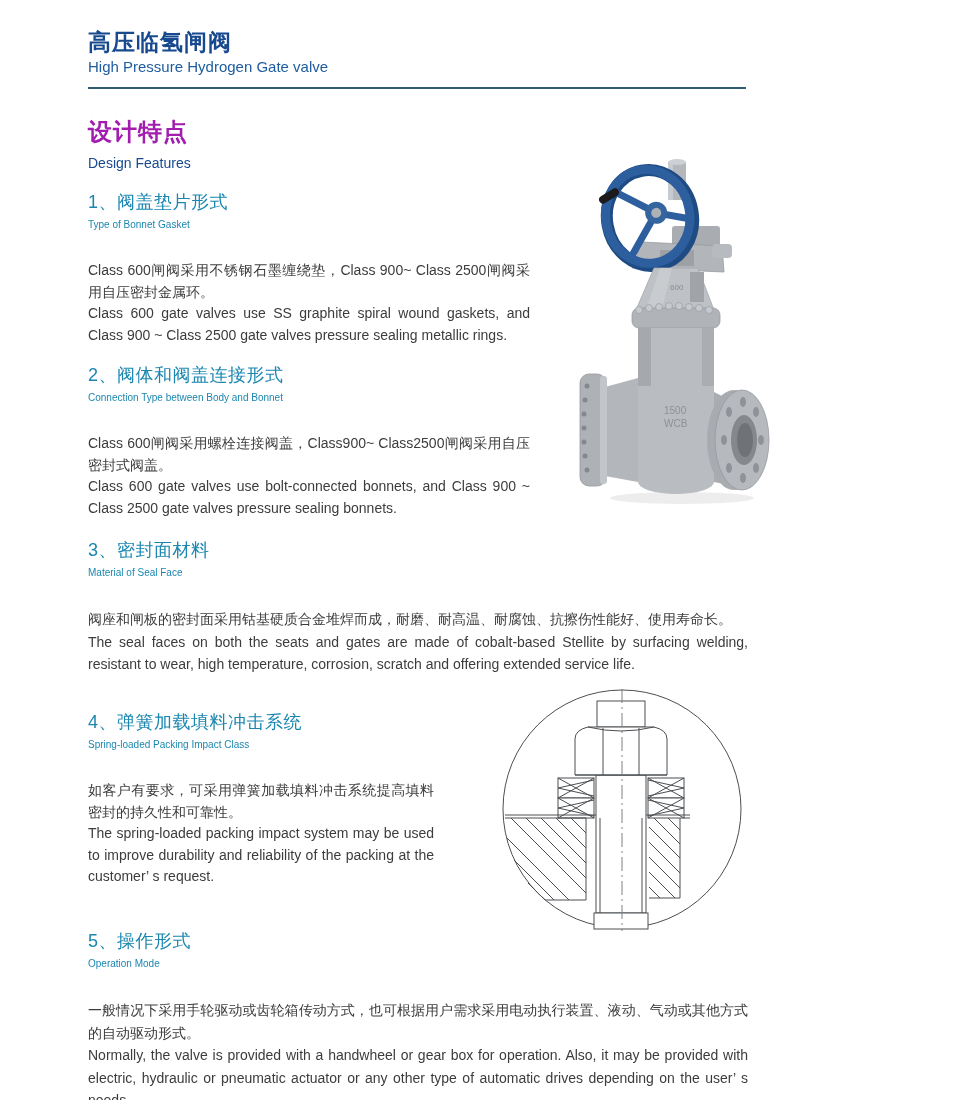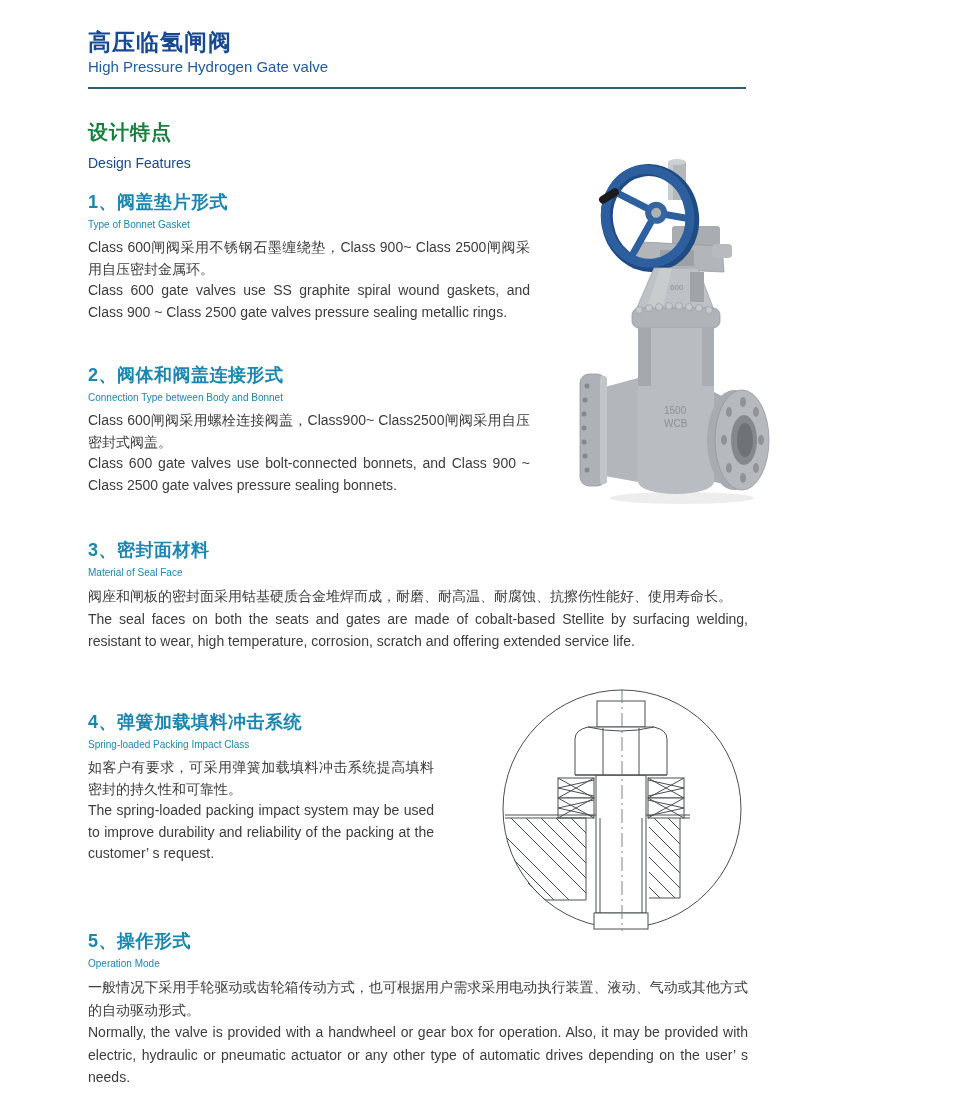--- a/index.html
+++ b/index.html
@@ -32,48 +32,48 @@
     position: absolute;
     left: 88px;
     top: 87px;
     width: 658px;
     height: 2px;
     background: #2f5d73;
   }
 
   
   .df-zh {
-    font-size: 20px;
+    font-size: 24px;
     font-weight: bold;
-    color: #15803d;
+    color: #a21caf;
     letter-spacing: 1px;
     line-height: 24px;
   }
   .df-en {
     font-size: 14px;
     color: #17498f;
     margin-top: 11px;
   }
 
   
   .sec-title-zh {
     font-size: 18px;
-    font-weight: bold;
+    font-weight: normal;
     color: #1b87b0;
     letter-spacing: 0.5px;
     line-height: 21px;
   }
   .sec-title-en {
     font-size: 10px;
     color: #1b87b0;
     margin-top: 4px;
     line-height: 16px;
   }
   .para {
-    margin-top: 4px;
+    margin-top: 27px;
     font-size: 14px;
     line-height: 21.5px;
     color: #3c3c3c;
     text-align: justify;
   }
   .para p { margin: 0; }
   .w-narrow  { width: 442px; }
   .w-full    { width: 660px; }
   .w-tight   { width: 346px; }
   .para-roomy { line-height: 22.5px; }

